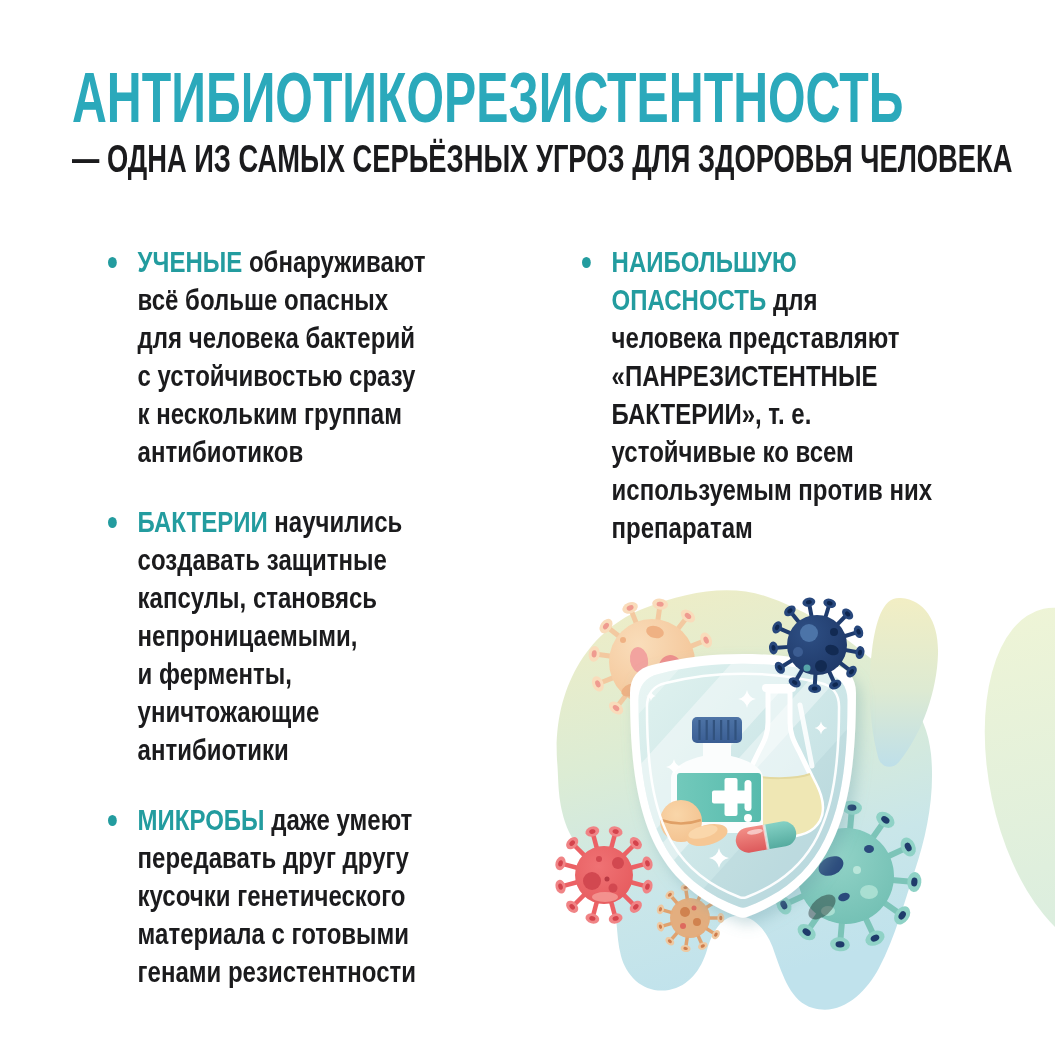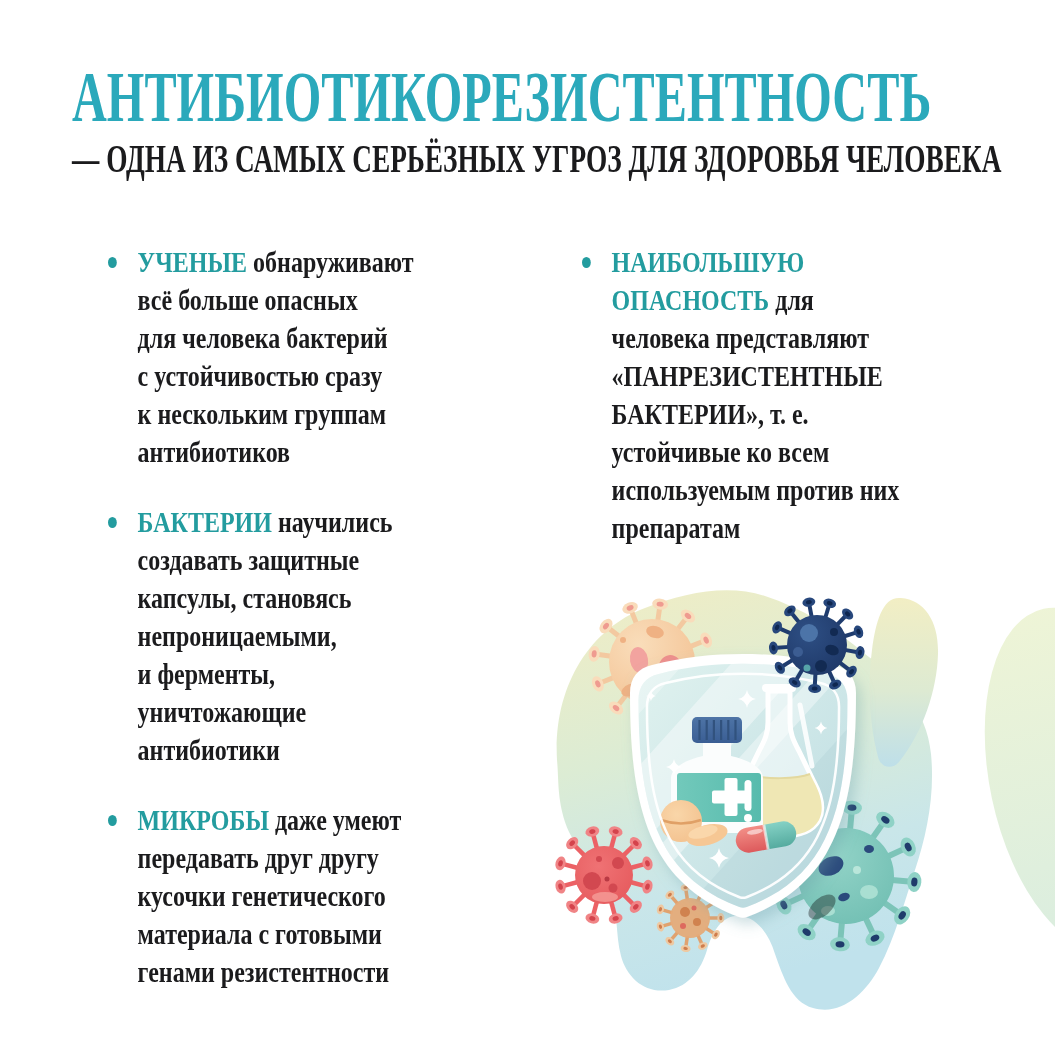--- a/index.html
+++ b/index.html
@@ -1,19 +1,19 @@
 <!DOCTYPE html>
 <html lang="ru" style="--title-teal: #2BA9BB; --kw-teal: #239C9F; --text-dark: #1B1B1D; --bg: #FFFFFF;"><head>
 <meta charset="utf-8">
 <style>
   html,body{margin:0;padding:0;background:#fff;}
   .canvas{
     position:relative;width:1055px;height:1055px;overflow:hidden;
     background:var(--bg,#fff);
-    font-family:Liberation Serif, serif;
+    font-family:Liberation Sans, sans-serif;
   }
   .title{
     position:absolute;left:72px;top:62px;margin:0;
     font-size:71px;line-height:1;font-weight:700;
     color:var(--title-teal,#2BA9BB);
     transform:scaleX(0.68);transform-origin:left top;
     white-space:nowrap;letter-spacing:0;
   }
   .subtitle{
     position:absolute;left:72px;top:139px;margin:0;

